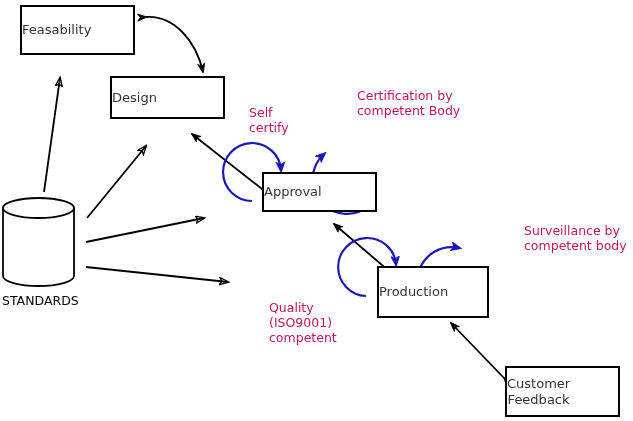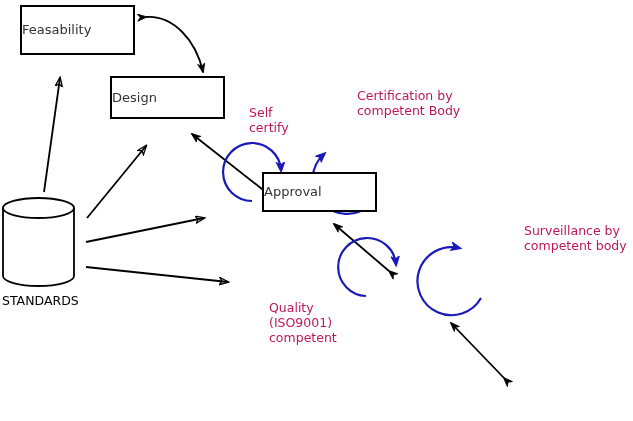--- a/index.html
+++ b/index.html
@@ -140,21 +140,28 @@
   </div>
 
   <div class="node-box" style="left:110px; top:76px; width:115px; height:43px;">
     <span class="node-label">Design</span>
   </div>
 
   <div class="node-box" style="left:262px; top:172px; width:115px; height:40px;">
     <span class="node-label">Approval</span>
   </div>
 
+  <div class="node-box" style="left:377px; top:266px; width:112px; height:52px;">
+    <span class="node-label">Production</span>
+  </div>
 
+  <div class="node-box" style="left:505px; top:366px; width:115px; height:51px;">
+    <span class="node-label">Customer
+Feedback</span>
+  </div>
 
   <div class="cylinder-hit" style="left:3px; top:198px; width:71px; height:88px;"></div>
   <div class="datastore-label" style="left:2px; top:293px;">STANDARDS</div>
 
   <div class="annot" style="left:249px; top:105px;">Self
 certify</div>
 
   <div class="annot" style="left:357px; top:88px;">Certification by
 competent Body</div>
 

